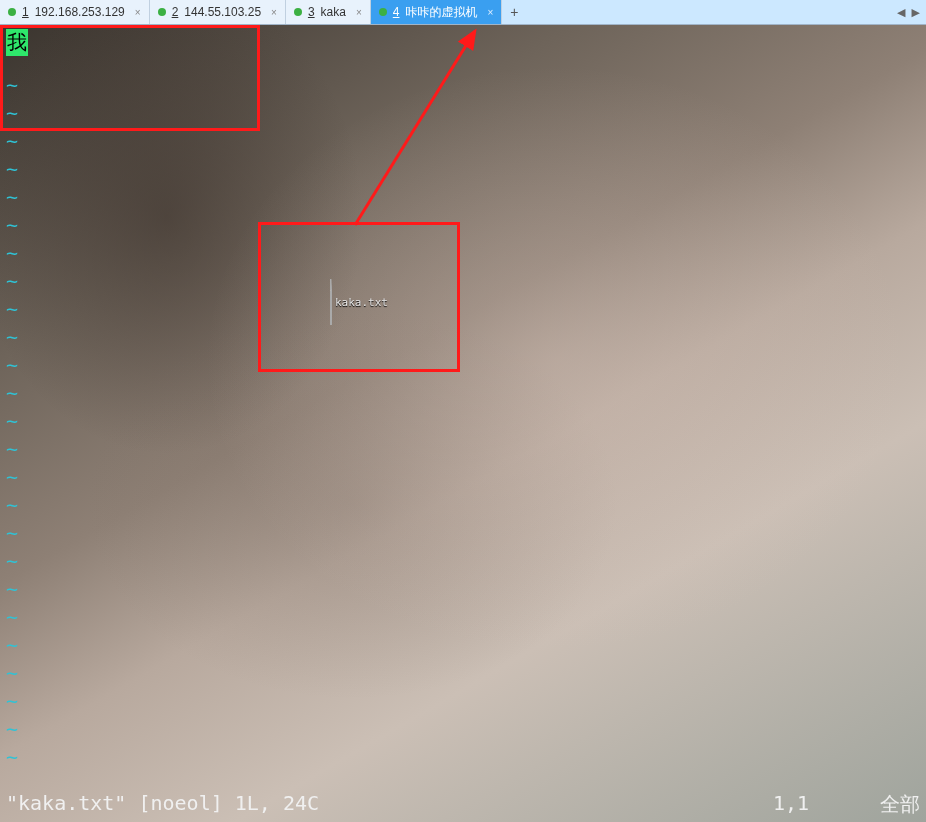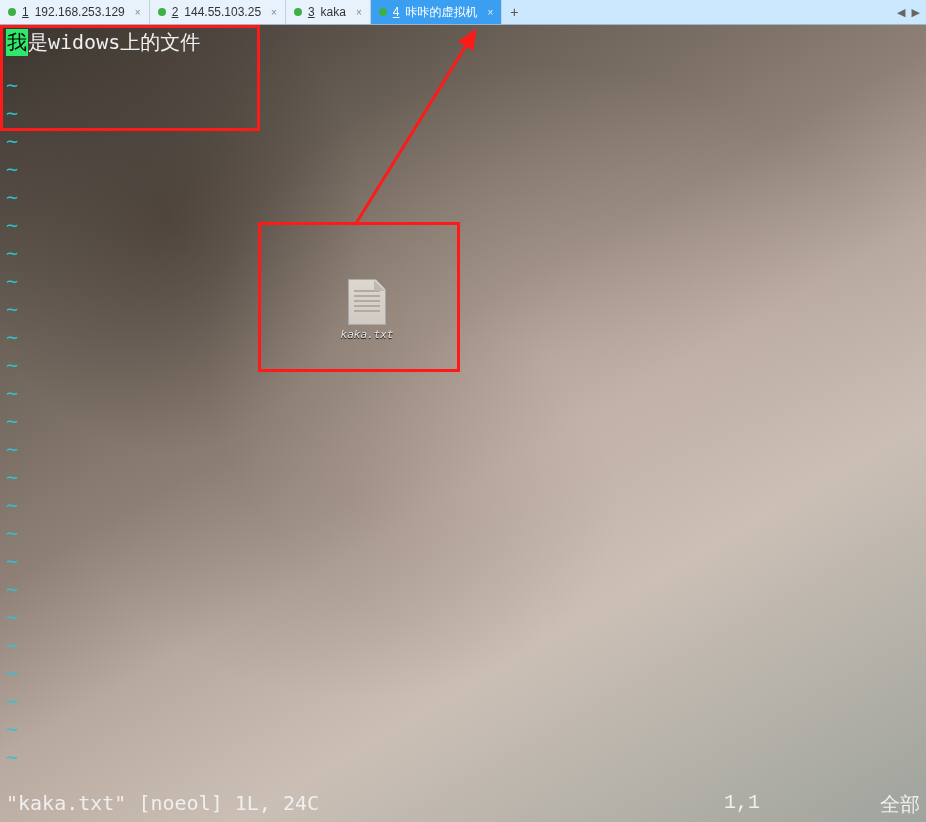--- a/index.html
+++ b/index.html
@@ -90,48 +90,47 @@
       position: absolute;
       bottom: 4px;
       left: 6px;
       right: 6px;
       display: flex;
       font-size: 20px;
       color: #f0f0f0;
       font-family: Consolas, monospace;
     }
     .statusbar .left { flex: 0 0 auto; }
-    .statusbar .pos { margin-left: auto; margin-right: 120px; font-family: Liberation Mono, monospace; }
+    .statusbar .pos { margin-left: auto; margin-right: 71px; }
     .statusbar .all { }
     
     
     .red-box {
       position: absolute;
       border: 3px solid #ff1a1a;
       background: transparent;
       pointer-events: none;
     }
     .box1 { top: 25px; left: 0; width: 260px; height: 106px; }
     .box2 { top: 222px; left: 258px; width: 202px; height: 150px; }
     
     .arrow {
       position: absolute;
       pointer-events: none;
       top: 25px; left: 345px;
     }
     
     .file-icon {
       position: absolute;
-      top: 254px; left: 344px;
+      top: 254px; left: 330px;
       width: 46px;
       display: flex;
-      flex-direction: column;
+      flex-direction: row;
       align-items: center;
       gap: 3px;
-      font-style: italic;
     }
     .file-icon .page {
       width: 38px; height: 46px;
       background: linear-gradient(#dcd8d0, #cfcbc3);
       border: 1px solid #aaa;
       position: relative;
       clip-path: polygon(0 0, 72% 0, 100% 24%, 100% 100%, 0 100%);
     }
     .file-icon .page::before {
       content: "";
@@ -188,21 +187,20 @@
     <div class="newtab">+</div>
     <div class="tab-nav">
       <span>◀</span>
       <span>▶</span>
     </div>
   </div>
 
   <div class="terminal">
     <div class="content-line">
       <span class="cursor-block">我</span>
-        <span class="rest-text">是widows上的文件</span>
     </div>
 
     <span class="tilde" style="top:48px">~</span>
     <span class="tilde" style="top:76px">~</span>
     <span class="tilde" style="top:104px">~</span>
     <span class="tilde" style="top:132px">~</span>
     <span class="tilde" style="top:160px">~</span>
     <span class="tilde" style="top:188px">~</span>
     <span class="tilde" style="top:216px">~</span>
     <span class="tilde" style="top:244px">~</span>

